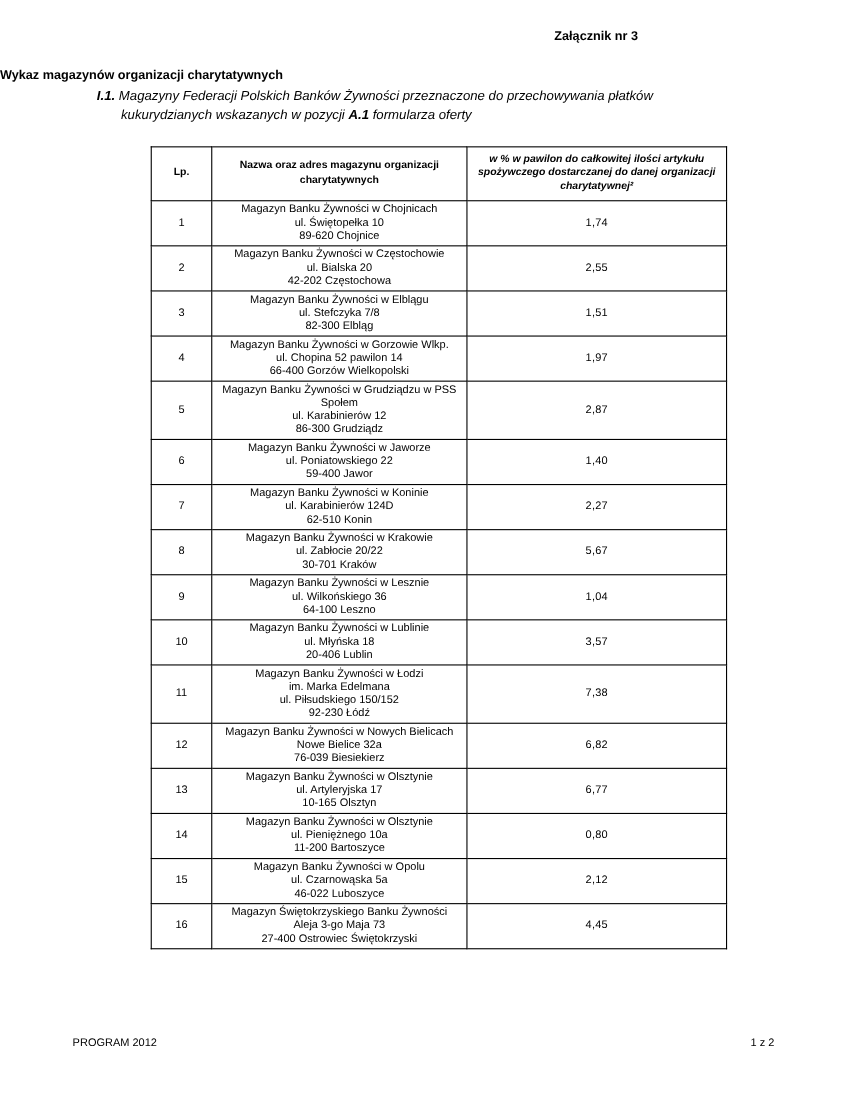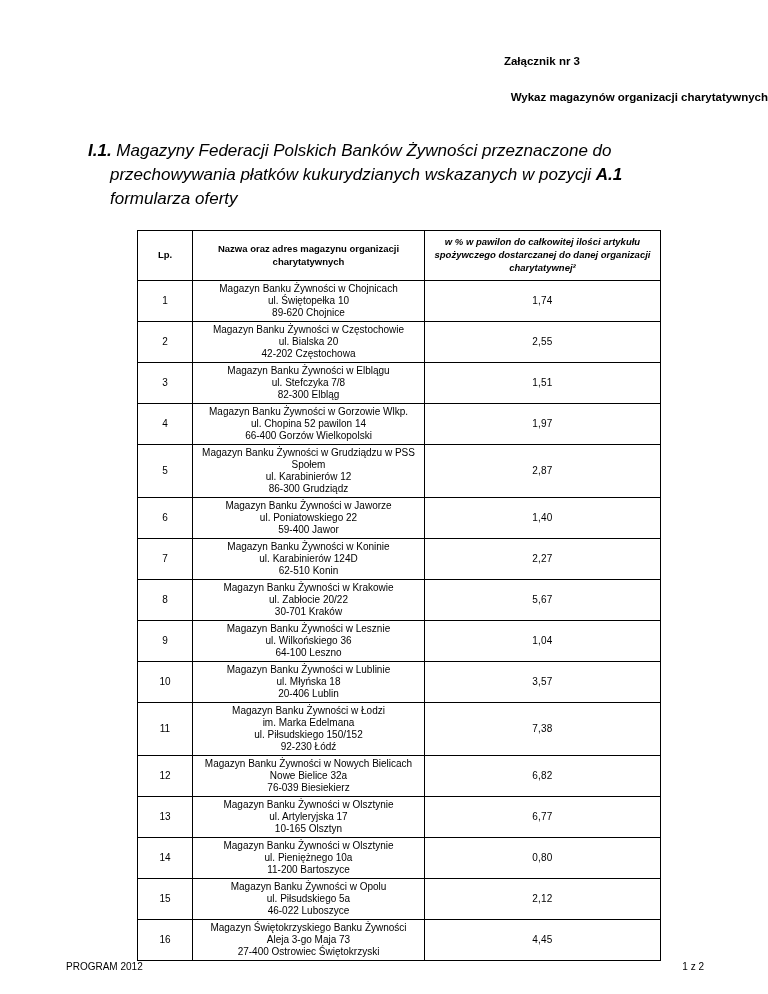--- a/index.html
+++ b/index.html
@@ -6,47 +6,46 @@
   html,body { background:#fff; }
   body {
     width:768px; height:994px;
     font-family:"Liberation Sans", sans-serif;
     color:#000;
     overflow:hidden;
   }
   .page {
     width:768px; height:994px;
     display:flex; flex-direction:column;
-    padding-top:55px;
+    padding-top:27px;
   }
   .attachment-line {
     width:580px;
     text-align:right;
     font-weight:bold;
     font-size:11.5px;
   }
   .doc-title {
     margin-top:24px;
-    text-align:right;
+    text-align:left;
     font-weight:bold;
     font-size:11.5px;
-    margin-left:39px;
   }
   .intro {
     margin:30px 0 0 137px;
     width:532px;
     font-style:italic;
     font-size:11.5px;
     line-height:1.4;
   }
   .section-line {
-    margin:36px 0 0 88px;
+    margin:4px 0 0 88px;
     width:578px;
     font-style:italic;
-    font-size:17px;
+    font-size:12px;
     line-height:1.4;
     padding-left:22px;
     text-indent:-22px;
   }
   .section-label, .section-bold { font-weight:bold; font-style:italic; }
   table.warehouse-table {
     margin:20px 0 0 137px;
     border-collapse:collapse;
     width:524px;
     table-layout:fixed;
@@ -228,21 +227,21 @@
             <div>Magazyn Banku Żywności w Olsztynie</div>
             <div>ul. Pieniężnego 10a</div>
             <div>11-200 Bartoszyce</div>
           </td>
           <td class="col-pct">0,80</td>
         </tr>
         <tr>
           <td class="col-lp">15</td>
           <td class="col-name">
             <div>Magazyn Banku Żywności w Opolu</div>
-            <div>ul. Piłsudskiego 5a</div>
+            <div>ul. Czarnowąska 5a</div>
             <div>46-022 Luboszyce</div>
           </td>
           <td class="col-pct">2,12</td>
         </tr>
         <tr>
           <td class="col-lp">16</td>
           <td class="col-name">
             <div>Magazyn Świętokrzyskiego Banku Żywności</div>
             <div>Aleja 3-go Maja 73</div>
             <div>27-400 Ostrowiec Świętokrzyski</div>

